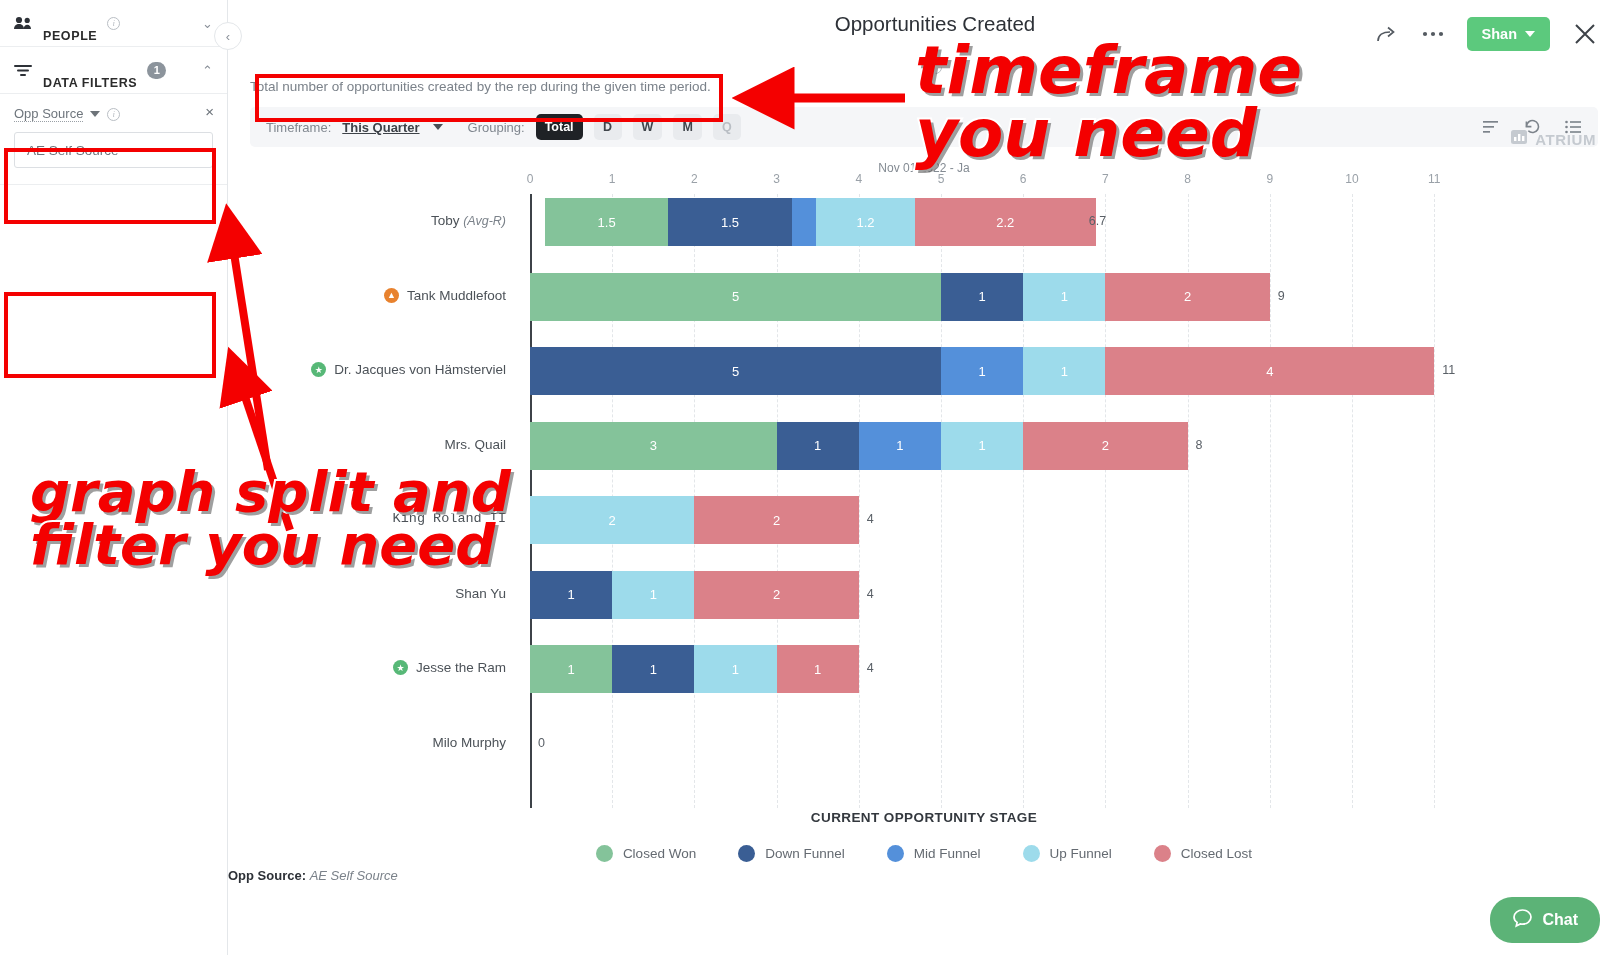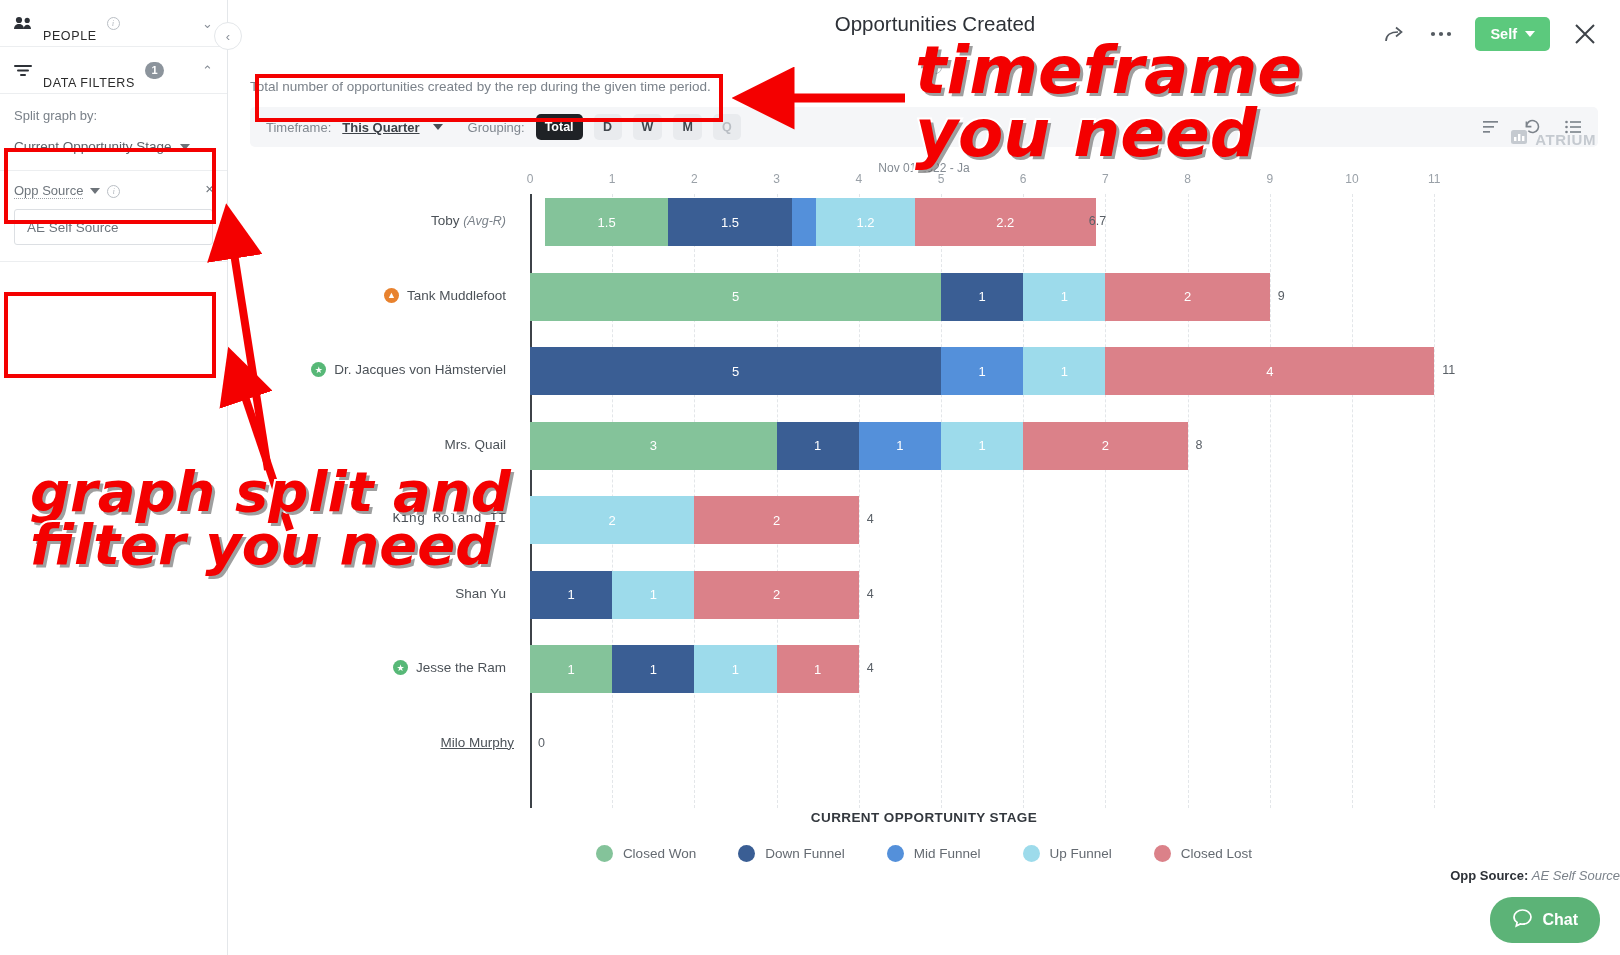--- a/index.html
+++ b/index.html
@@ -20,21 +20,21 @@
     border-right: 1px solid #e4e7ea;
   }
   .side-section {
     height: 47px;
     display: flex; align-items: center;
     padding: 0 14px;
     border-bottom: 1px solid #eceef0;
     gap: 10px;
   }
   .side-section .s-label {
-    font-size: 12.5px; font-weight: normal; letter-spacing: .6px;
+    font-size: 12.5px; font-weight: bold; letter-spacing: .6px;
     color: #2b2b2b; text-transform: uppercase; margin-top: 26px;
   }
   .info-dot {
     width: 13px; height: 13px; border-radius: 50%;
     border: 1px solid #b9bec4; color: #b9bec4;
     font-size: 9px; line-height: 11px; text-align: center;
     font-family: "Liberation Serif", serif; font-style: italic;
     display: inline-block; flex: none;
   }
   .badge-count {
@@ -156,21 +156,21 @@
   .seg { display: flex; align-items: center; justify-content: center; color: #fff; font-size: 13px; }
   .bar-total { position: absolute; font-size: 12.5px; color: #5a6067; }
 
   .legend-title {
     position: absolute; top: 810px; width: 1392px; text-align: center;
     font-size: 13.5px; font-weight: bold; letter-spacing: .4px; color: #33383e;
   }
   .legend { position: absolute; top: 845px; width: 1392px; display: flex; justify-content: center; gap: 42px; }
   .leg-item { display: flex; align-items: center; gap: 10px; font-size: 13.5px; color: #646a71; }
   .leg-dot { width: 17px; height: 17px; border-radius: 50%; }
-  .opp-source-note { position: absolute; top: 868px; width: 1392px; text-align: right; font-size: 13px; color: #4c5258; }
+  .opp-source-note { position: absolute; top: 868px; width: 1392px; text-align: left; font-size: 13px; color: #4c5258; }
   .opp-source-note b { color: #2d3137; }
   .opp-source-note i { color: #7b828a; }
 
   .chat-btn {
     position: absolute; right: 20px; bottom: 12px;
     background: #5cb377; color: #fff; border-radius: 22px;
     height: 46px; display: flex; align-items: center; gap: 9px;
     padding: 0 22px; font-size: 16px; font-weight: bold;
   }
 
@@ -210,27 +210,20 @@
           <rect x="0" y="2" width="18" height="2" rx="1" fill="#2d3137"></rect>
           <rect x="3" y="6.5" width="12" height="2" rx="1" fill="#2d3137"></rect>
           <rect x="6" y="11" width="6" height="2" rx="1" fill="#2d3137"></rect>
         </svg>
     </span>
     <span class="s-label">DATA FILTERS</span>
     <span class="badge-count">1</span>
     <span class="chev">⌃</span>
   </div>
 
-  <div class="split-block">
-    <div class="split-label">Split graph by:</div>
-    <div class="split-value">
-      <span>Current Opportunity Stage</span>
-      <span class="caret-down"></span>
-    </div>
-  </div>
 
 
   <div class="filter-card">
     <span class="filter-x">×</span>
     <div class="filter-head">
       <span class="filter-name">Opp Source</span>
       <span class="caret-down"></span>
       <span class="info-dot">i</span>
     </div>
     <div class="filter-input">AE Self Source</div>
@@ -256,21 +249,21 @@
         </svg>
     </span>
     <span class="icon-btn">
       <svg width="24" height="8" viewBox="0 0 24 8">
           <circle cx="4" cy="4" r="2.1" fill="#545a61"></circle>
           <circle cx="12" cy="4" r="2.1" fill="#545a61"></circle>
           <circle cx="20" cy="4" r="2.1" fill="#545a61"></circle>
         </svg>
     </span>
     <span class="save-btn">
-      <span>Self</span>
+      <span>Shan</span>
       <span class="save-caret"></span>
     </span>
     <span class="icon-btn">
       <svg width="26" height="26" viewBox="0 0 26 26">
           <path d="M4 4l18 18M22 4L4 22" stroke="#3d4248" stroke-width="2" fill="none"></path>
         </svg>
     </span>
   </div>
 
   <div class="toolbar">
@@ -448,21 +441,21 @@
           </div>
           <div class="bar" style="left: 302px; top: 0px;">
             <div class="seg" style="width: 82.2px; background: rgb(132, 195, 154);">1</div>
             <div class="seg" style="width: 82.2px; background: rgb(58, 94, 148);">1</div>
             <div class="seg" style="width: 82.2px; background: rgb(157, 219, 235);">1</div>
             <div class="seg" style="width: 82.2px; background: rgb(219, 129, 137);">1</div>
           </div>
           <div class="bar-total" style="left: 638.8px; top: 16px;">4</div>
         </div>
         <div class="row" style="top: 559.5px; height: 48px;">
-          <div class="row-label" style="top: 15px; width: 290px; left: 8px; right: auto; padding-right: 12px; text-decoration: underline;">
+          <div class="row-label" style="top: 15px; width: 290px; left: 0px; right: auto; padding-right: 12px;">
             <span class="lbl-wrap">
               <span class="rl-text">Milo Murphy</span>
             </span>
           </div>
           <div class="bar" style="left: 302px; top: 0px;"></div>
           <div class="bar-total" style="left: 310px; top: 16px;">0</div>
         </div>
       </div>
   </div>
 

